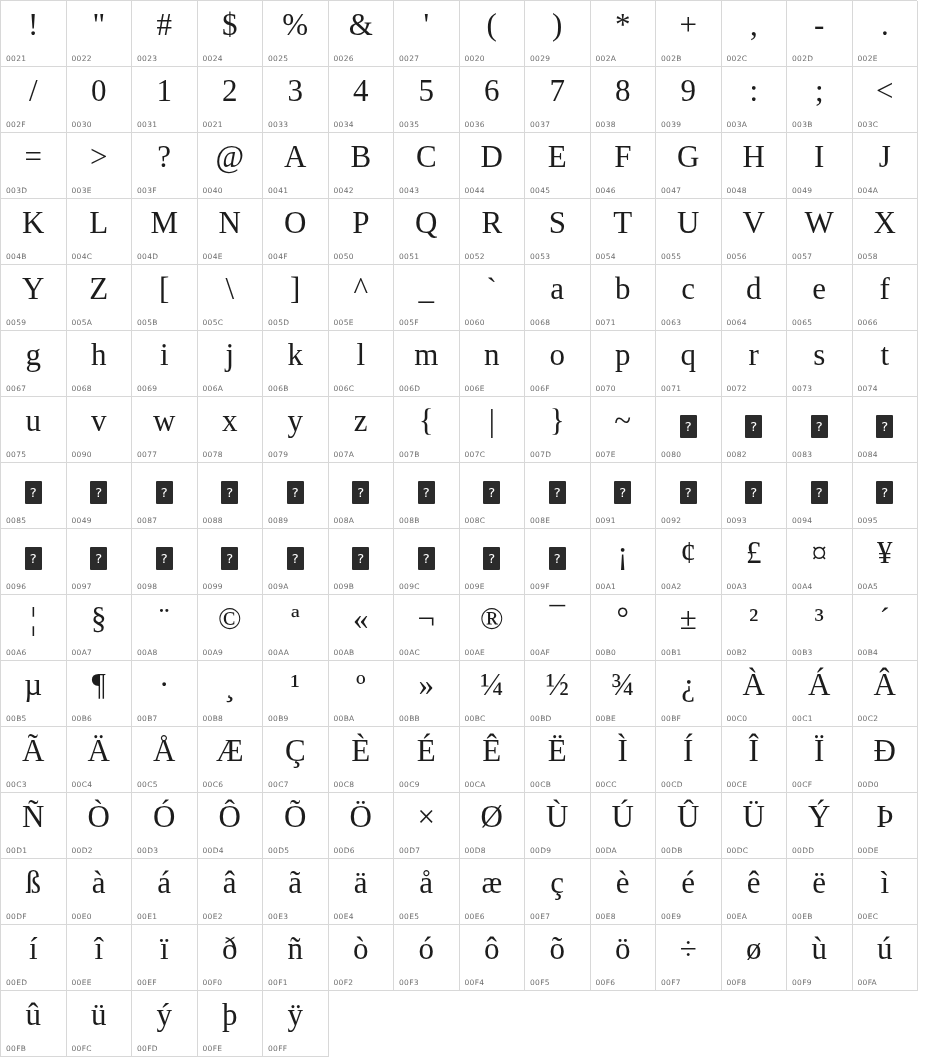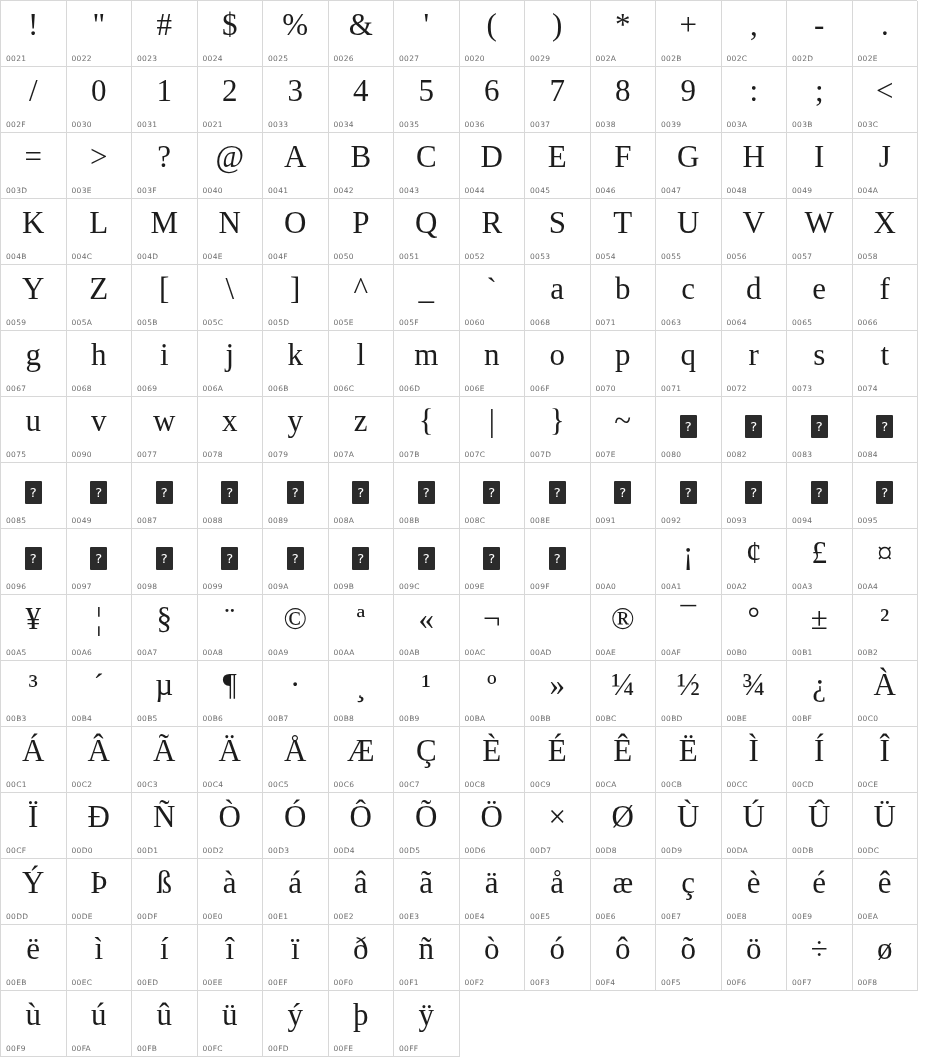--- a/index.html
+++ b/index.html
@@ -555,24 +555,20 @@
       <div class="glyph-code">009C</div>
     </div>
     <div class="glyph-cell missing">
       <div class="glyph-char"><span class="missing-box">?</span></div>
       <div class="glyph-code">009E</div>
     </div>
     <div class="glyph-cell missing">
       <div class="glyph-char"><span class="missing-box">?</span></div>
       <div class="glyph-code">009F</div>
     </div>
-    <div class="glyph-cell blank">
-      <div class="glyph-char"> </div>
-      <div class="glyph-code">00A0</div>
-    </div>
     <div class="glyph-cell">
       <div class="glyph-char">¡</div>
       <div class="glyph-code">00A1</div>
     </div>
     <div class="glyph-cell">
       <div class="glyph-char">¢</div>
       <div class="glyph-code">00A2</div>
     </div>
     <div class="glyph-cell">
       <div class="glyph-char">£</div>
@@ -606,24 +602,20 @@
       <div class="glyph-char">ª</div>
       <div class="glyph-code">00AA</div>
     </div>
     <div class="glyph-cell">
       <div class="glyph-char">«</div>
       <div class="glyph-code">00AB</div>
     </div>
     <div class="glyph-cell">
       <div class="glyph-char">¬</div>
       <div class="glyph-code">00AC</div>
-    </div>
-    <div class="glyph-cell">
-      <div class="glyph-char">­</div>
-      <div class="glyph-code">00AD</div>
     </div>
     <div class="glyph-cell">
       <div class="glyph-char">®</div>
       <div class="glyph-code">00AE</div>
     </div>
     <div class="glyph-cell">
       <div class="glyph-char">¯</div>
       <div class="glyph-code">00AF</div>
     </div>
     <div class="glyph-cell">

